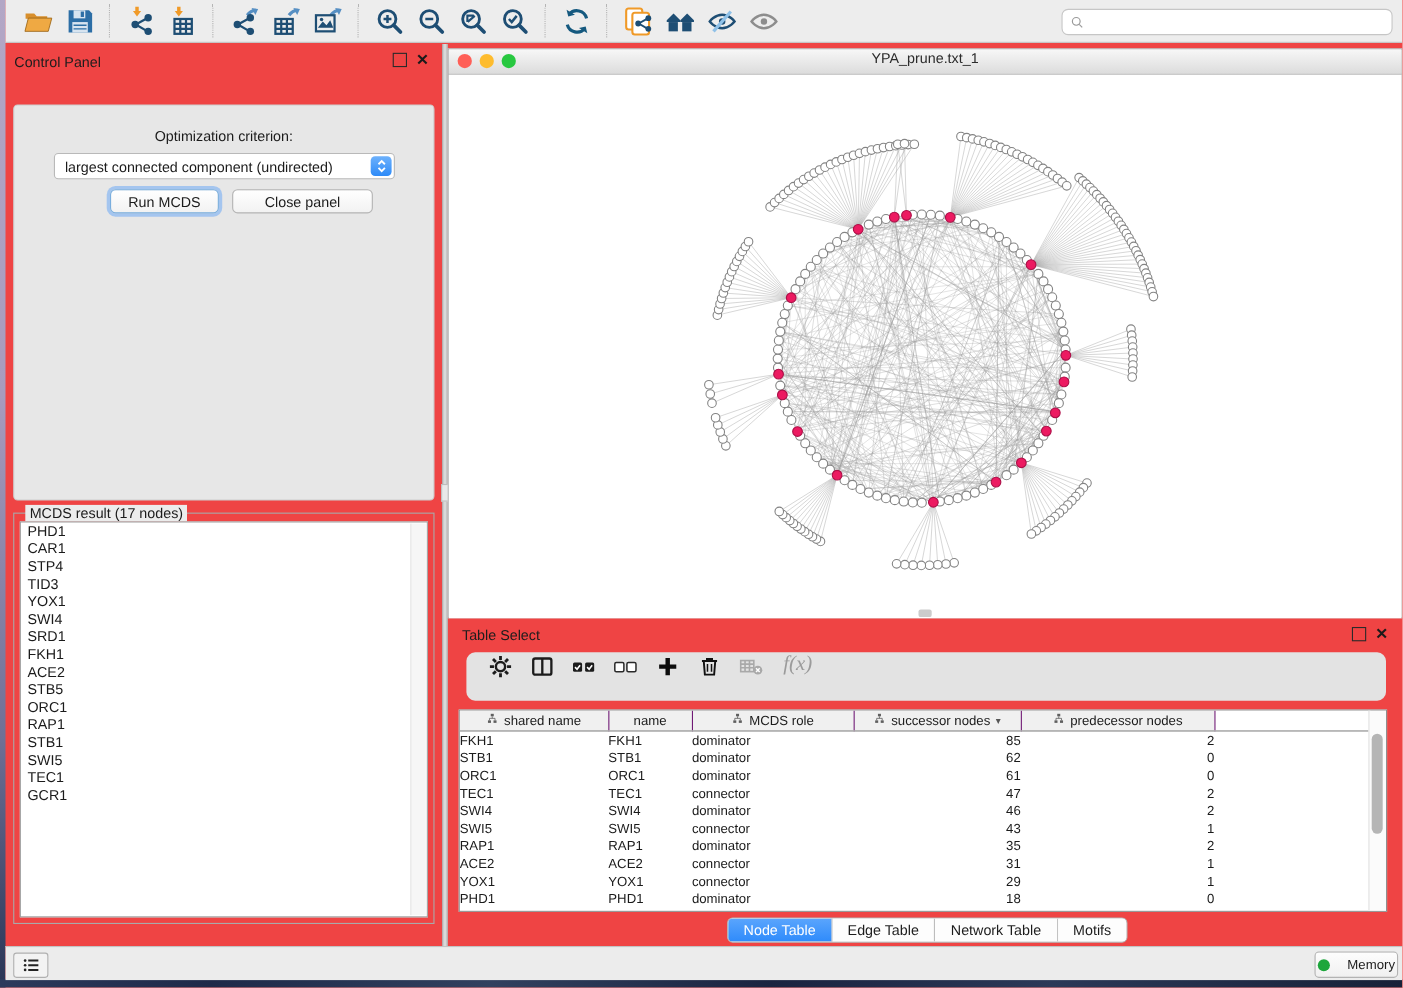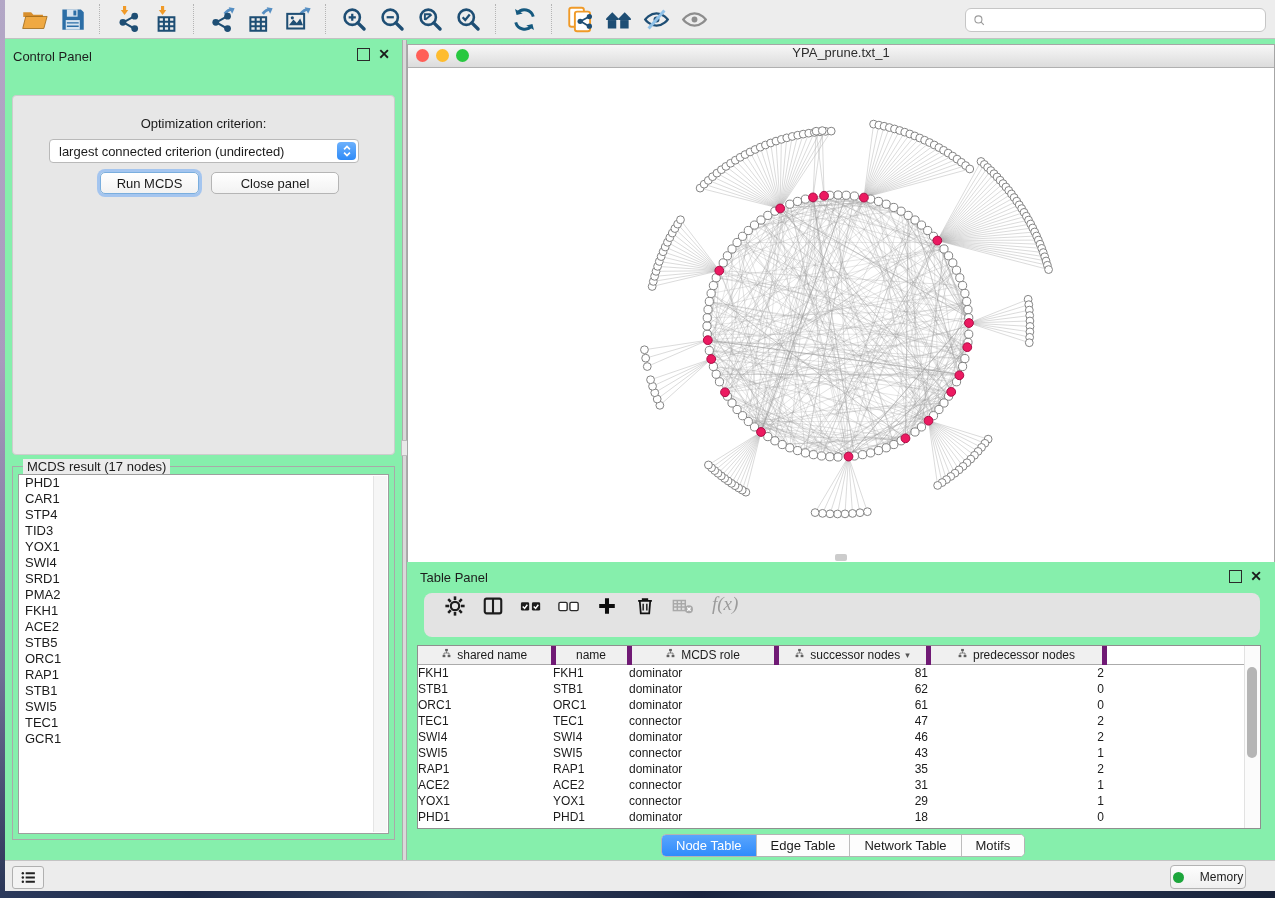--- a/index.html
+++ b/index.html
@@ -1,16 +1,16 @@
 <!DOCTYPE html>
 <html><head>
 <meta charset="utf-8">
 <style>
   html,body{margin:0;padding:0}
-  .screen{position:relative;width:1275px;height:898px;background:#86efac;
+  .screen{position:relative;width:1275px;height:898px;background:#ef4444;
     font-family:"Liberation Sans",sans-serif;overflow:hidden;color:#1b1b1b}
   
   .wall-left{position:absolute;left:0;top:0;width:5px;height:898px;
     background:linear-gradient(#b3a7c6,#a89bbd 40%,#6f6f95 75%,#283455 100%)}
   .wall-bottom{position:absolute;left:0;top:890px;width:1275px;height:8px;
     background:linear-gradient(90deg,#2c3a5c,#1d2a49 15%,#31415f 35%,#1a2440 55%,#2b3958 75%,#172138 100%)}
   
   .toolbar{position:absolute;left:5px;top:0;width:1270px;height:39px;background:#ededed;
     border-bottom:1px solid #c2c2c2;display:flex;align-items:center;padding-left:10px;box-sizing:border-box}
   .tb-icon{width:30px;height:30px;margin:0 4px;display:flex;align-items:center;justify-content:center}
@@ -65,39 +65,39 @@
   
   .table-panel{position:absolute;left:407px;top:565px;width:868px;height:295px}
   .tp-toolbar{position:absolute;left:17px;top:28px;width:836px;height:44px;background:#e3e3e3;border-radius:8px;
     display:flex;align-items:flex-start;padding-left:12px;box-sizing:border-box}
   .tp-icon{width:26px;height:26px;margin:0 6px;display:flex;align-items:center;justify-content:center}
   .tp-icon svg{width:22px;height:22px}
   .tp-fx{font-family:"Liberation Serif",serif;font-style:italic;font-size:19px;color:#9b9b9b;margin-left:10px}
   .table-wrap{position:absolute;left:10px;top:80px;width:844px;height:184px;border:1px solid #8f8f8f;
     background:#fff;box-sizing:border-box;overflow:hidden}
   table.node-table{border-collapse:collapse;table-layout:fixed;width:828px;font-size:12px}
-  table.node-table th{height:18px;background:#f0f0f0;border-right:5px solid #701a75;border-bottom:1px solid #ababab;
+  table.node-table th{height:18px;background:#f0f0f0;border-right:1px solid #701a75;border-bottom:1px solid #ababab;
     font-weight:400;font-size:12px;padding:0;white-space:nowrap}
   table.node-table th .hwrap{display:flex;align-items:center;justify-content:center;gap:5px}
   table.node-table th.filler{background:#fff;border-right:none}
   table.node-table td{height:16px;padding:0;white-space:nowrap;overflow:hidden}
   td.c-left{padding-left:4px}
   td.c-name{padding-left:7px}
   td.c-role{padding-left:14px}
   td.c-succ{text-align:right;padding-right:10px}
   td.c-pred{text-align:right;padding-right:14px}
   .tbl-scroll{position:absolute;top:0;right:0;bottom:0;width:15px;background:#fbfbfb;border-left:1px solid #e2e2e2}
   .tbl-thumb{position:absolute;left:2px;top:21px;width:10px;height:91px;background:#b5b5b5;border-radius:5px}
   .tp-tabs{left:254px;top:269px;position:absolute}
   .sort-caret{font-size:9px;color:#555}
   
   .statusbar{position:absolute;left:5px;top:860px;width:1270px;height:30px;background:#ececec;border-top:1px solid #c3c3c3}
   .list-btn{position:absolute;left:7px;top:5px;width:30px;height:21px;border:1px solid #b0b0b0;border-radius:3px;
     background:#f3f3f3;display:flex;align-items:center;justify-content:center}
-  .mem-btn{position:absolute;right:29px;top:4px;width:74px;height:22px;border:1px solid #b3b3b3;border-radius:4px;
+  .mem-btn{position:absolute;right:4px;top:4px;width:74px;height:22px;border:1px solid #b3b3b3;border-radius:4px;
     background:linear-gradient(#fdfdfd,#f0f0f0);display:flex;align-items:center;justify-content:center;gap:16px;font-size:12px}
   .mem-dot{width:11px;height:11px;border-radius:50%}
 </style>
 </head>
 <body>
 
 <div class="screen">
   <div class="wall-left"></div>
   <div class="wall-bottom"></div>
 
@@ -261,21 +261,21 @@
 
   <div class="control-panel">
     <div class="panel-head">Control Panel</div>
     <div class="win-btns">
       <div class="float-btn"></div>
       <div class="close-btn">✕</div>
     </div>
     <div class="cp-body">
       <div class="opt-label">Optimization criterion:</div>
       <div class="dropdown">
-        <span class="val">largest connected criterion (undirected)</span>
+        <span class="val">largest connected component (undirected)</span>
         <span class="stepper">
           <svg viewBox="0 0 12 16" width="10" height="14">
               <path d="M2.5 6 6 2.5 9.5 6" fill="none" stroke="#fff" stroke-width="2"></path>
               <path d="M2.5 10 6 13.5 9.5 10" fill="none" stroke="#fff" stroke-width="2"></path>
             </svg>
         </span>
       </div>
       <div class="btn btn-run">Run MCDS</div>
       <div class="btn btn-close">Close panel</div>
     </div>
@@ -283,21 +283,20 @@
       <div class="result-title">MCDS result (17 nodes)</div>
       <div class="result-list">
         <div>
             <div class="item">PHD1</div>
             <div class="item">CAR1</div>
             <div class="item">STP4</div>
             <div class="item">TID3</div>
             <div class="item">YOX1</div>
             <div class="item">SWI4</div>
             <div class="item">SRD1</div>
-            <div class="item">PMA2</div>
             <div class="item">FKH1</div>
             <div class="item">ACE2</div>
             <div class="item">STB5</div>
             <div class="item">ORC1</div>
             <div class="item">RAP1</div>
             <div class="item">STB1</div>
             <div class="item">SWI5</div>
             <div class="item">TEC1</div>
             <div class="item">GCR1</div>
           </div>
@@ -1085,21 +1084,21 @@
           <circle cx="317.01070933384926" cy="324.29042309987244" r="4.4" fill="#EC1A61" stroke="#AD0E47" stroke-width="1"></circle>
           <circle cx="303.23009866686175" cy="291.0210859298478" r="4.4" fill="#EC1A61" stroke="#AD0E47" stroke-width="1"></circle>
           <circle cx="299.7662237196267" cy="272.147915597489" r="4.4" fill="#EC1A61" stroke="#AD0E47" stroke-width="1"></circle>
           <circle cx="311.27367989819885" cy="202.63700771196835" r="4.4" fill="#EC1A61" stroke="#AD0E47" stroke-width="1"></circle>
         </svg>
       <div class="nub"></div>
     </div>
   </div>
 
   <div class="table-panel">
-    <div class="panel-head" style="left:13px;top:5px">Table Panel</div>
+    <div class="panel-head" style="left:13px;top:5px">Table Select</div>
     <div class="win-btns" style="right:13px;top:5px">
       <div class="float-btn"></div>
       <div class="close-btn">✕</div>
     </div>
     <div class="tp-toolbar">
       <div style="display:flex;align-items:center">
           <div class="tp-icon">
             <svg viewBox="0 0 24 24">
               <circle cx="12" cy="12" r="4.6" fill="none" stroke="#1c1c1c" stroke-width="2.4"></circle>
               <g stroke="#1c1c1c" stroke-width="2.8">
@@ -1226,21 +1225,21 @@
                 </div>
               </th>
               <th class="filler"></th>
             </tr>
           </thead>
           <tbody>
             <tr>
               <td class="c-left">FKH1</td>
               <td class="c-name">FKH1</td>
               <td class="c-role">dominator</td>
-              <td class="c-succ">81</td>
+              <td class="c-succ">85</td>
               <td class="c-pred">2</td>
               <td></td>
             </tr>
             <tr>
               <td class="c-left">STB1</td>
               <td class="c-name">STB1</td>
               <td class="c-role">dominator</td>
               <td class="c-succ">62</td>
               <td class="c-pred">0</td>
               <td></td>

